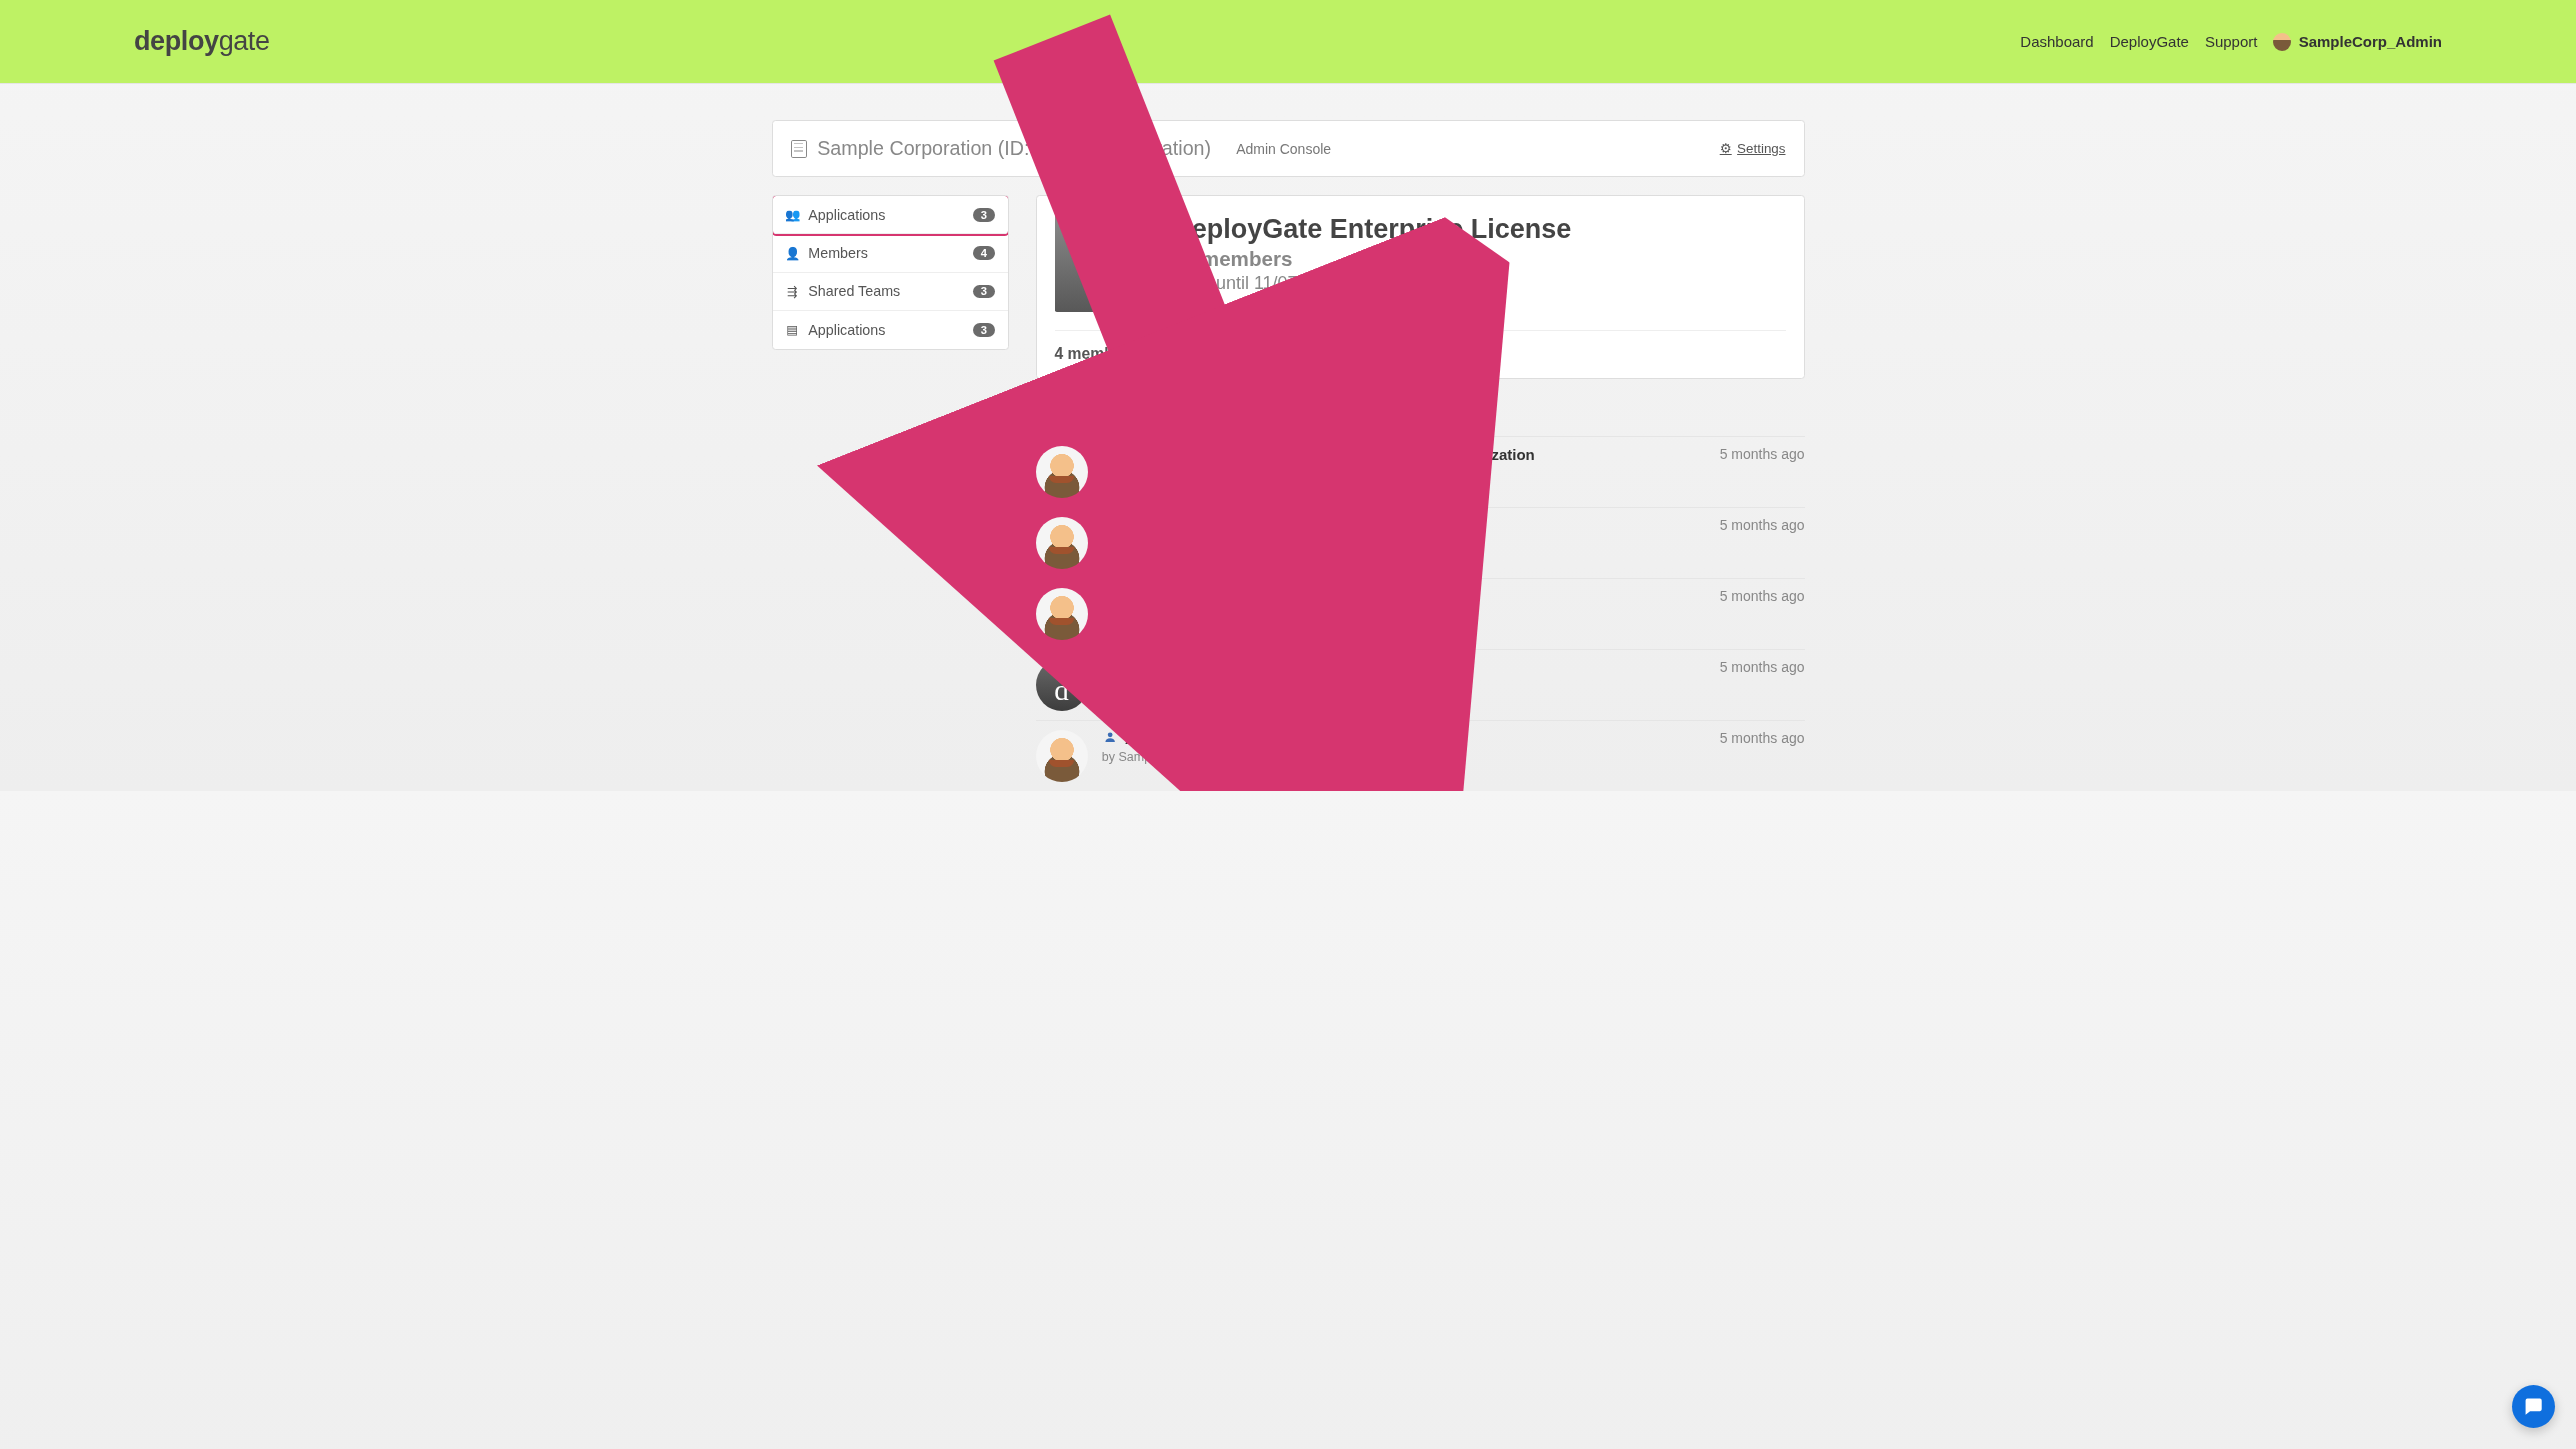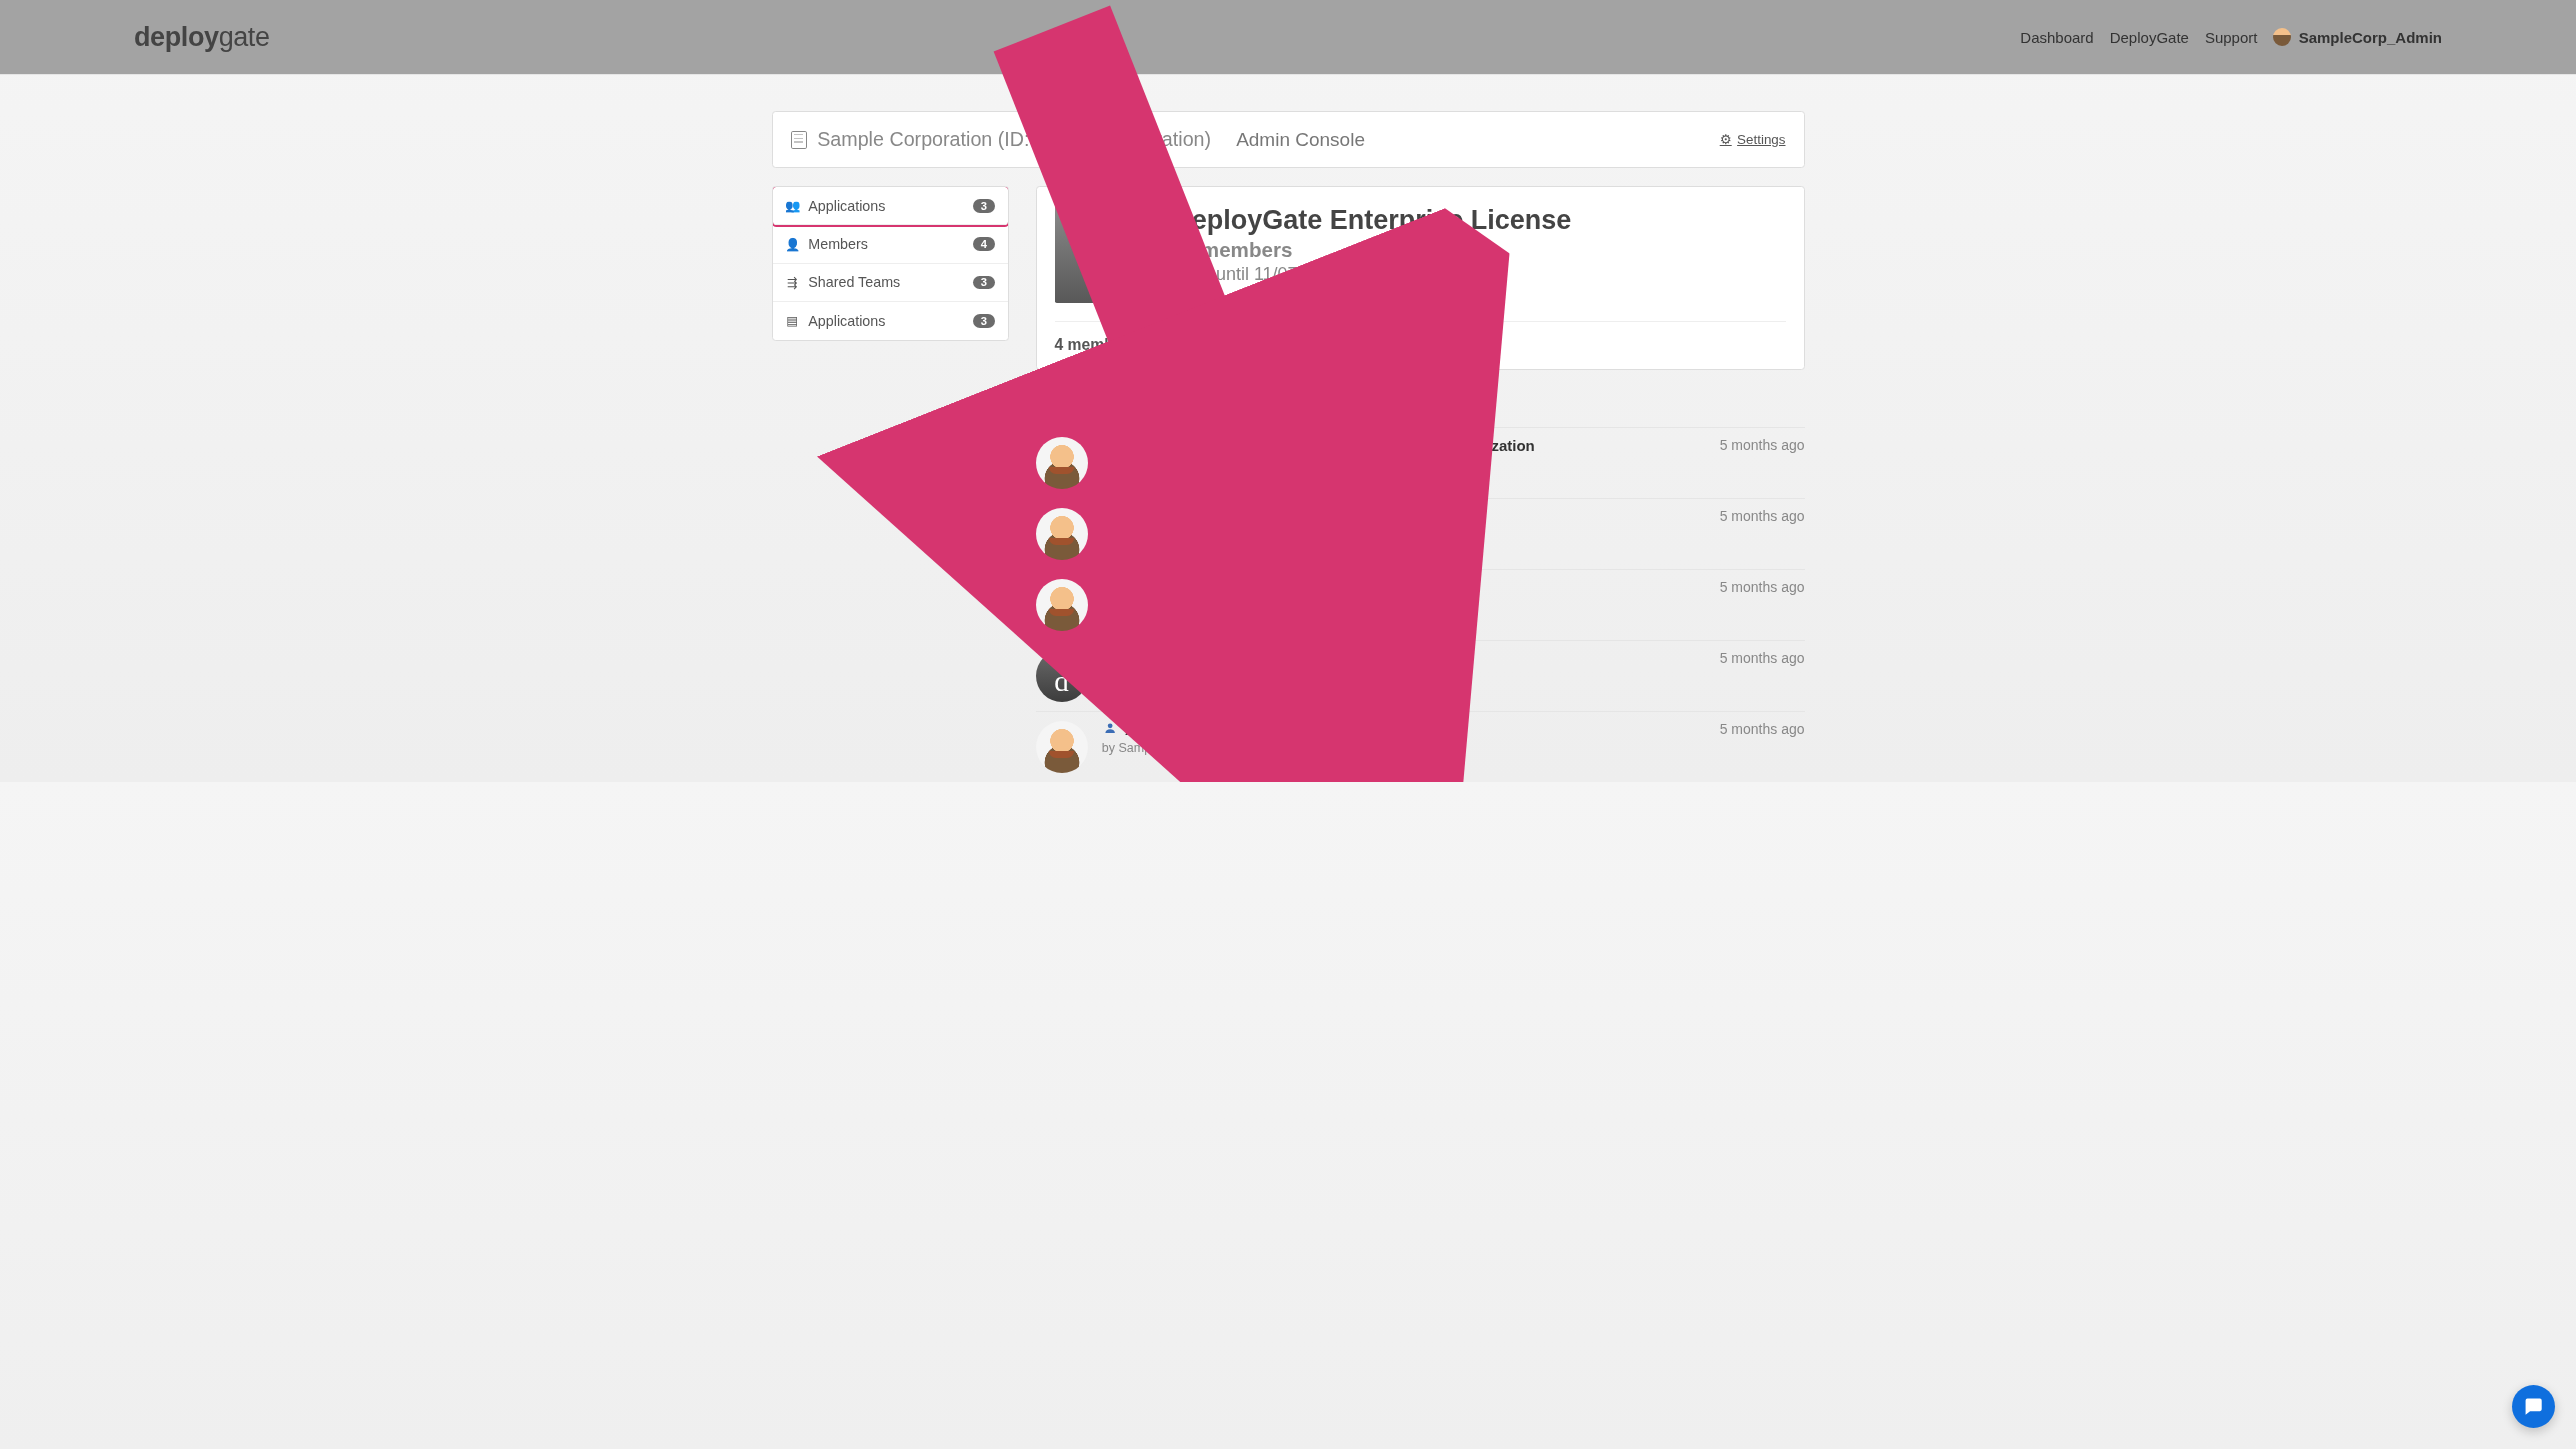--- a/index.html
+++ b/index.html
@@ -1,31 +1,31 @@
 <!DOCTYPE html>
 <html style="font-size:14.3px"><head>
 <meta charset="utf-8">
 <style>
 * { box-sizing: border-box; margin: 0; padding: 0; }
 body { font-family: -apple-system, BlinkMacSystemFont, "Segoe UI", Helvetica, Arial, sans-serif; background: linear-gradient(to bottom, #f5f5f5 0%, #eeeeee 100%); color: #333; }
-.topbar { background: #a3a3a3; border-bottom: 0.9px solid #e5e5e5; height: 75px; display: flex; align-items: center; padding: 0 134px; justify-content: space-between; }
+.topbar { background: #bef264; border-bottom: 0.9px solid #e5e5e5; height: 84px; display: flex; align-items: center; padding: 0 134px; justify-content: space-between; }
 .logo { font-size: 27px; font-weight: 600; letter-spacing: -0.4px; color: #444; }
 .logo .gate { font-weight: 300; }
 .nav { display: flex; align-items: center; gap: 16px; }
 .nav a { color: #333; text-decoration: none; font-size: 15px; }
 .user-link { display: flex; align-items: center; gap: 7.2px; font-weight: bold; }
 .user-avatar-small { width: 18px; height: 18px; border-radius: 50%; background: linear-gradient(#f4c08a 40%, #7a5a3a 40%); display: inline-block; }
 
 .page-wrap { max-width: 1033px; margin: 36px auto 0; }
 .header-card { background: #fff; border: 0.9px solid #ddd; border-radius: 3.6px; padding: 16px 18px; display: flex; align-items: center; justify-content: space-between; }
 .header-left { display: flex; align-items: center; gap: 25px; }
 .org-crumb { display: flex; align-items: center; gap: 10.7px; font-size: 19.7px; color: #888; }
 .org-crumb .building-icon { width: 16px; height: 18px; border: 1.3px solid #888; border-radius: 1.8px; position: relative; }
 .org-crumb .building-icon::before { content: ""; position: absolute; inset: 2.7px; background: repeating-linear-gradient(to bottom, #888 0 1.3px, transparent 1.3px 3.6px); opacity: .5; }
-.admin-console { font-size: 19px; color: #777; }
+.admin-console { font-size: 14px; color: #777; }
 .settings-link { color: #555; font-size: 13.4px; display: flex; align-items: center; gap: 5.4px; }
 .gear-icon { font-size: 13.4px; }
 
 .two-col { display: flex; gap: 27px; margin-top: 18px; align-items: flex-start; }
 
 .sidebar { width: 237px; background: #fff; border: 0.9px solid #ddd; border-radius: 3.6px; overflow: hidden; }
 .sidebar-item { display: flex; align-items: center; justify-content: space-between; padding: 10.7px 12.5px; border-bottom: 0.9px solid #eee; font-size: 14.3px; color: #555; cursor: pointer; }
 .sidebar-item:last-child { border-bottom: none; }
 .sidebar-item .left { display: flex; align-items: center; gap: 9px; }
 .sidebar-item .icon { width: 14.3px; color: #555; font-size: 12.5px; text-align: center; }

